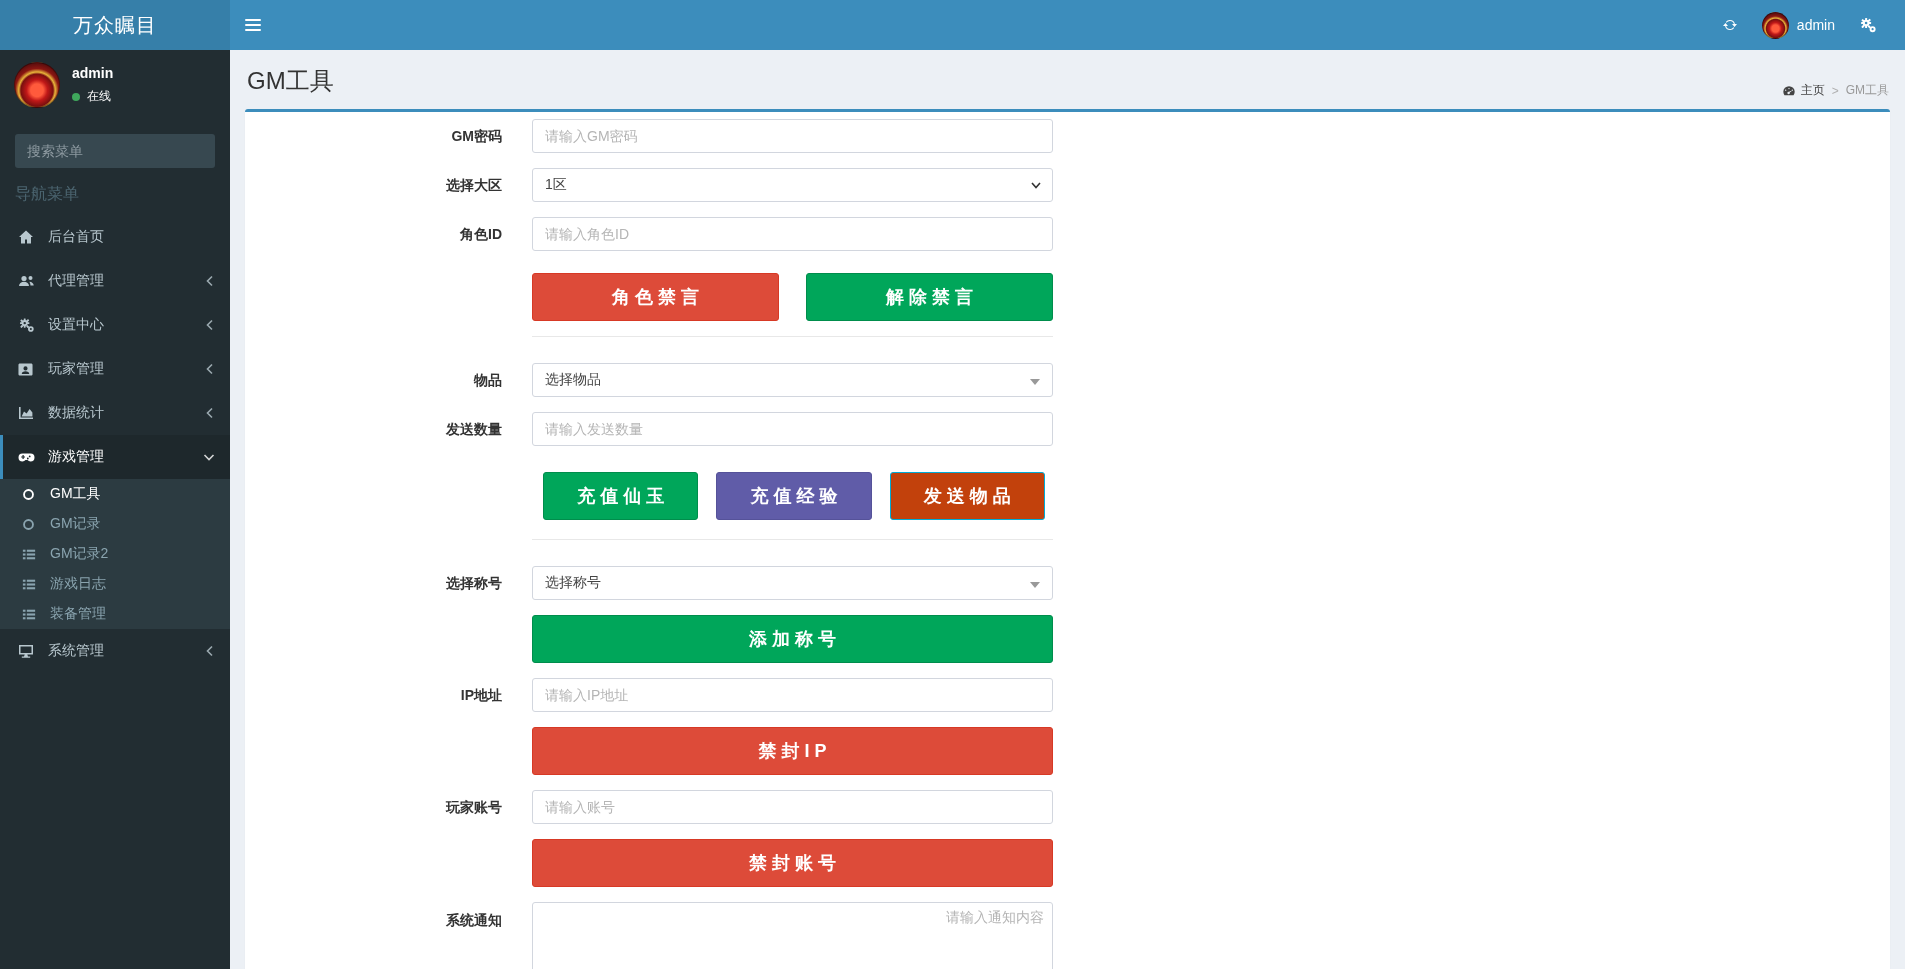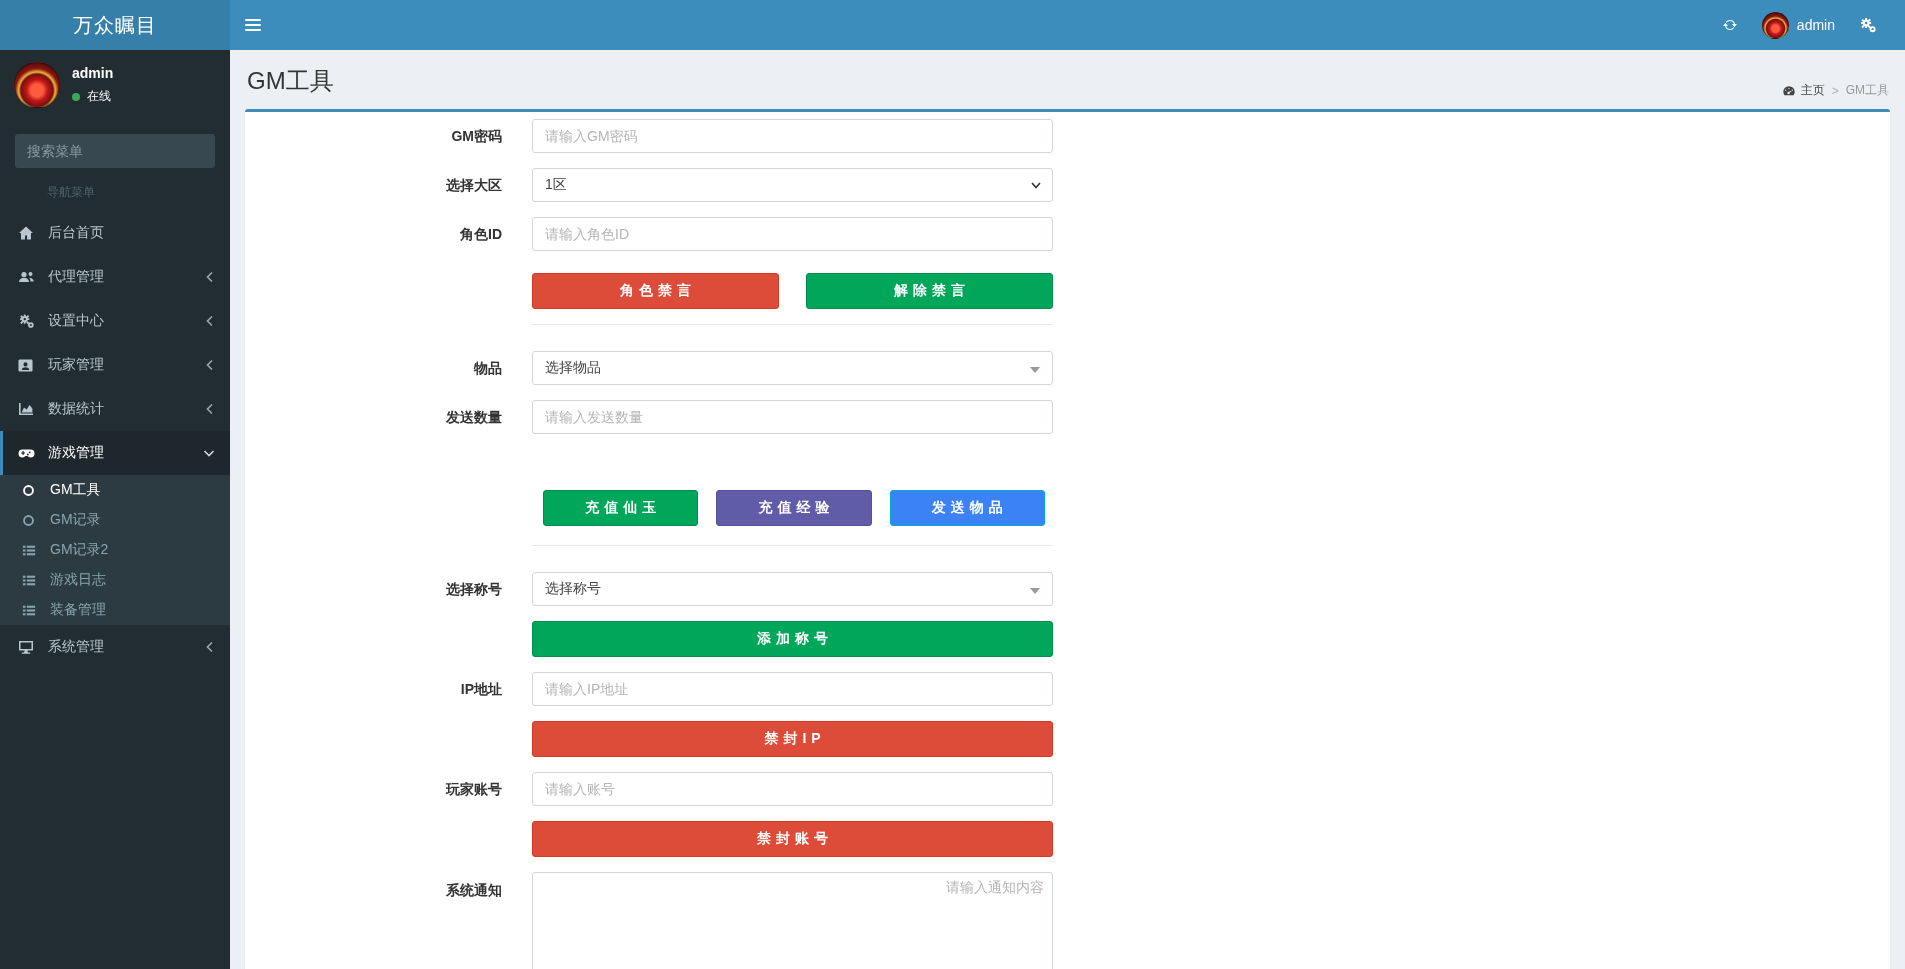--- a/index.html
+++ b/index.html
@@ -47,21 +47,21 @@
   .status-dot { width:8px; height:8px; border-radius:50%; background:#3fa75c; display:inline-block; }
   .search-box {
     margin:14px 15px 0 15px; height:34px; background:#374850; border-radius:3px;
     display:flex; overflow:hidden;
   }
   .search-box input {
     flex:1; background:transparent; border:0; outline:none; color:#ccc;
     font-size:14px; padding:0 12px; font-family:"Liberation Sans", sans-serif;
   }
   .search-box input::placeholder { color:#8e9a a1; color:#8e9aa1; }
-  .menu-header { color:#4b646f; font-size:12px; padding:16px 15px 10px 15px;margin-left:32px; }
+  .menu-header { color:#4b646f; font-size:16px; padding:16px 15px 10px 15px; }
   .menu { list-style:none; }
   .menu-item {
     display:flex; align-items:center; height:44px; padding:0 15px;
     color:#b8c7ce; cursor:pointer; border-left:3px solid transparent;
   }
   .menu-item .mi-icon { width:22px; margin-right:8px; display:flex; align-items:center; }
   .menu-item .mi-label { flex:1; font-size:14px; }
   .menu-item .chev { color:#b8c7ce; opacity:.8; display:flex; }
   .menu-item.active { background:#1e282c; color:#fff; border-left-color:#3c8dbc; }
   .menu-item.active .chev { color:#fff; }
@@ -103,34 +103,34 @@
   .fake-select { height:34px; display:flex; align-items:center; padding:0 12px; color:#444; cursor:pointer; position:relative; }
   .fake-select .caret-tri {
     position:absolute; right:12px; top:15px; width:0; height:0;
     border-left:5px solid transparent; border-right:5px solid transparent; border-top:6px solid #999;
   }
   .fake-select .caret-chev { position:absolute; right:10px; top:10px; color:#333; }
   .textarea { height:140px; padding:6px 8px; resize:both; outline:none;text-align:right; }
   .textarea::placeholder { color:#b5b5b5; }
 
   .btn {
-    height:36px; border-radius:3px; color:#fff; font-size:14px; font-weight:700;
+    height:48px; border-radius:3px; color:#fff; font-size:18px; font-weight:700;
     display:flex; align-items:center; justify-content:center; cursor:pointer;
     letter-spacing:5px; padding-left:5px; border:1px solid transparent;
     font-family:"Liberation Sans", sans-serif;
   }
   .btn-red { background:#dd4b39; border-color:#d73925; }
   .btn-green { background:#00a65a; border-color:#008d4c; }
   .btn-purple { background:#605ca8; border-color:#555299; }
-  .btn-cyan { background:#3b82f6; border-color:#00acd6; }
+  .btn-cyan { background:#c2410c; border-color:#00acd6; }
   .btn-block { width:100%; }
   .btn-pair { display:flex; justify-content:space-between; }
   .btn-pair .btn { width:247px; }
   .btn-trio { display:flex; }
-  .btn-trio .cell { flex:1; padding:4px 9px;margin-top:30px; }
+  .btn-trio .cell { flex:1; padding:4px 9px; }
   .btn-trio .cell:first-child { padding-left:11px; }
   .btn-trio .cell:last-child { padding-right:8px; }
   .btn-trio .btn { width:100%; }
   .mt22 { margin-top:22px; }
   .hr-row { margin:0 0 26px 0; }
   .hr-line { border:0; border-top:1px solid #e8e8e8; height:0; }
   .partial-input {
     height:40px; border:1px solid #d2d6de; border-radius:3px; background:#fff;
   }
   svg { display:block; }

